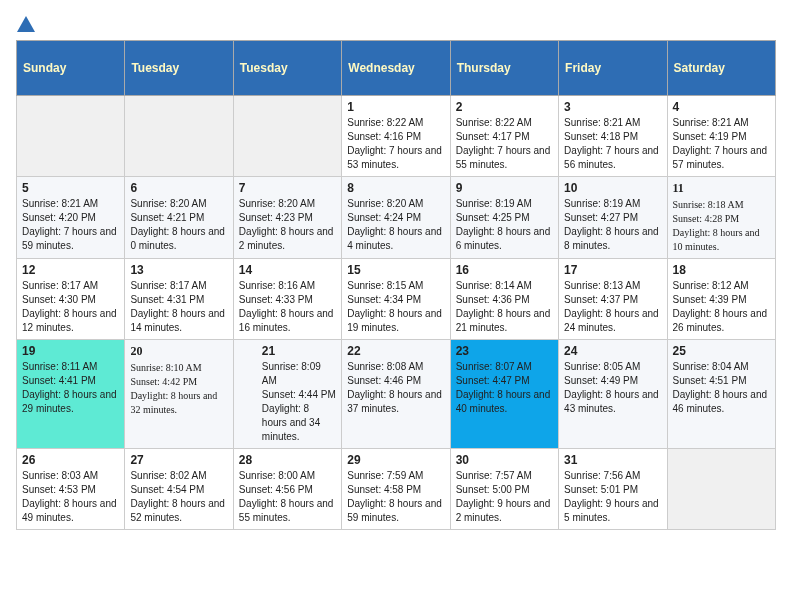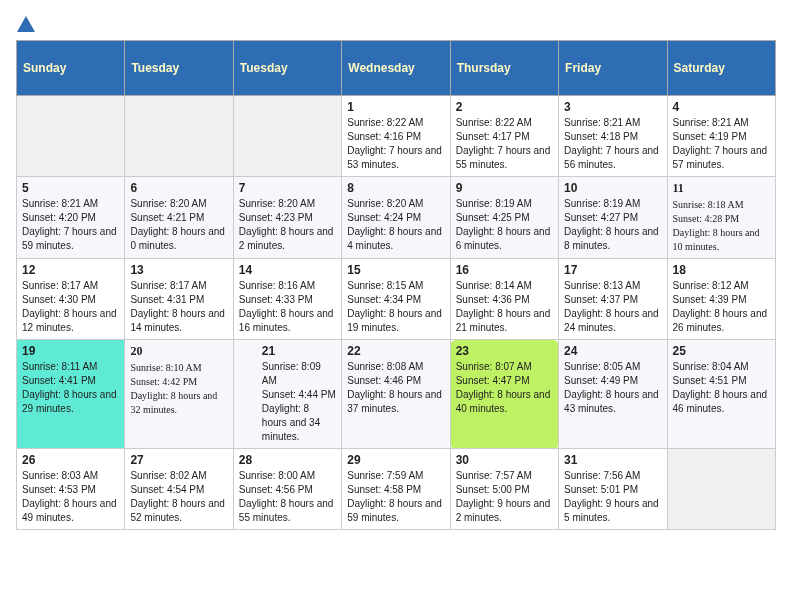--- a/index.html
+++ b/index.html
@@ -220,21 +220,21 @@
           <span class="cell-info">Sunrise: 8:10 AM<br>Sunset: 4:42 PM<br>Daylight: 8 hours and 32 minutes.</span>
         </td>
         <td style="background: rgb(245, 247, 250); padding-left: 28px;">
           <span class="cell-day">21</span>
           <span class="cell-info">Sunrise: 8:09 AM<br>Sunset: 4:44 PM<br>Daylight: 8 hours and 34 minutes.</span>
         </td>
         <td style="background: rgb(245, 247, 250);">
           <span class="cell-day">22</span>
           <span class="cell-info">Sunrise: 8:08 AM<br>Sunset: 4:46 PM<br>Daylight: 8 hours and 37 minutes.</span>
         </td>
-        <td style="background: #bef264; border-radius: 6px;">
+        <td style="background: #0ea5e9;">
           <span class="cell-day">23</span>
           <span class="cell-info">Sunrise: 8:07 AM<br>Sunset: 4:47 PM<br>Daylight: 8 hours and 40 minutes.</span>
         </td>
         <td style="background: rgb(245, 247, 250);">
           <span class="cell-day">24</span>
           <span class="cell-info">Sunrise: 8:05 AM<br>Sunset: 4:49 PM<br>Daylight: 8 hours and 43 minutes.</span>
         </td>
         <td style="background: rgb(245, 247, 250); margin-top: 48px;">
           <span class="cell-day">25</span>
           <span class="cell-info">Sunrise: 8:04 AM<br>Sunset: 4:51 PM<br>Daylight: 8 hours and 46 minutes.</span>

